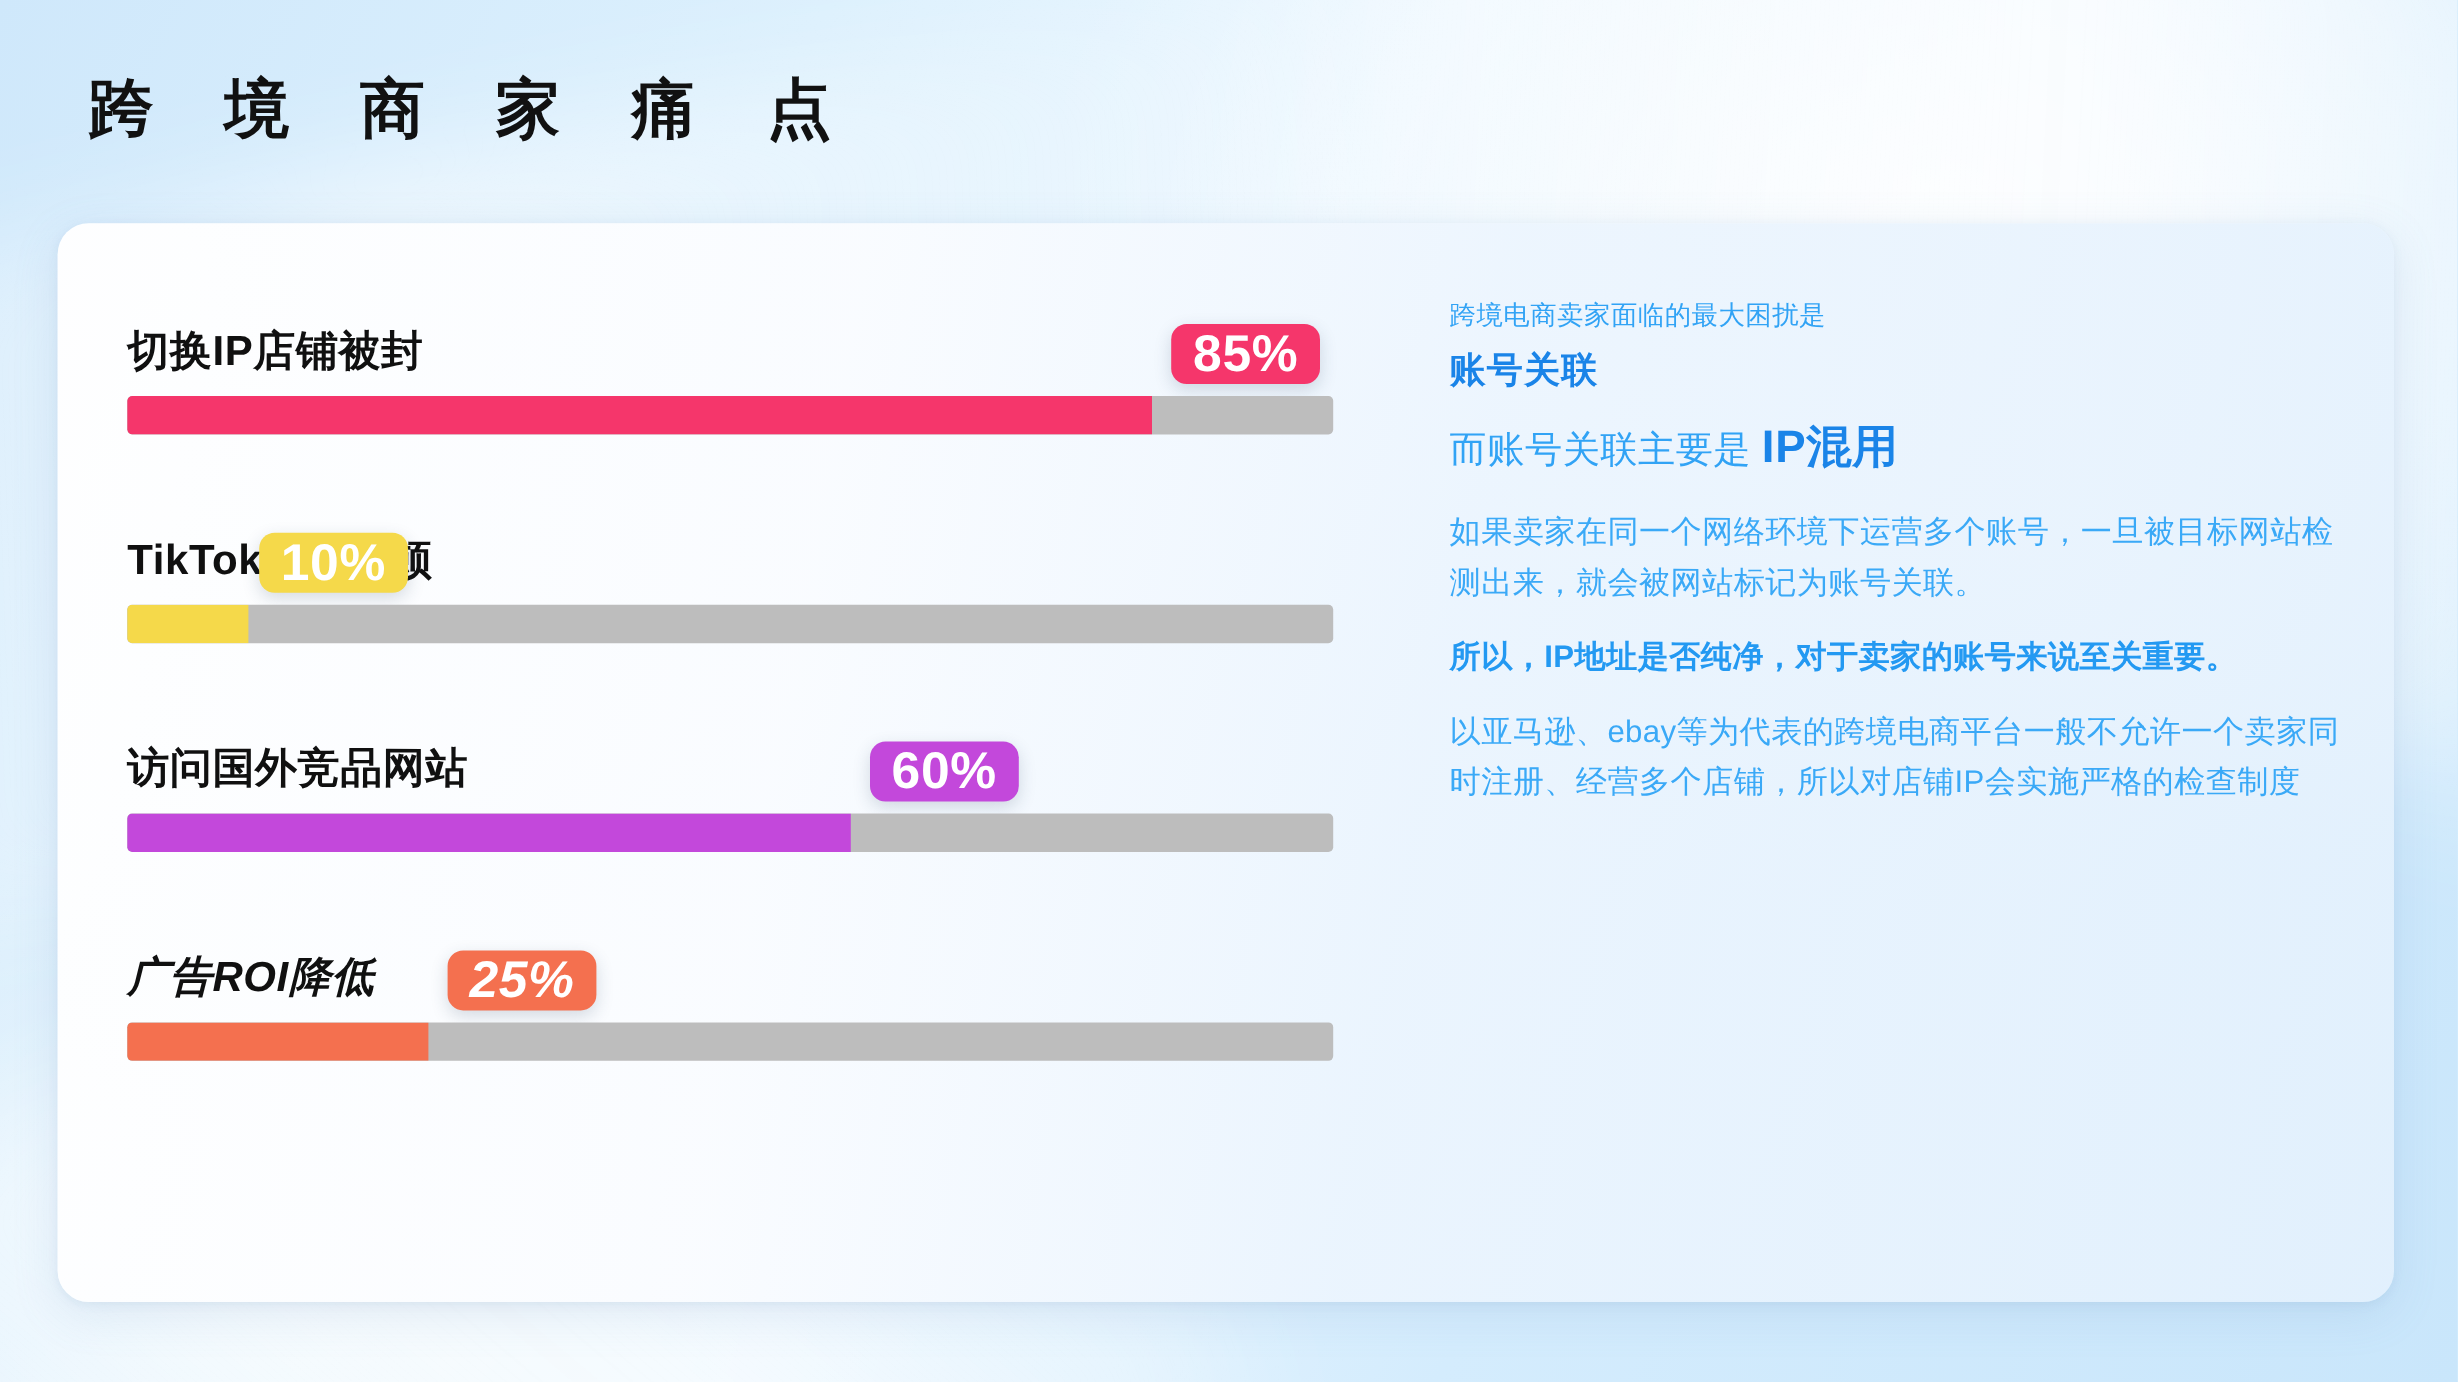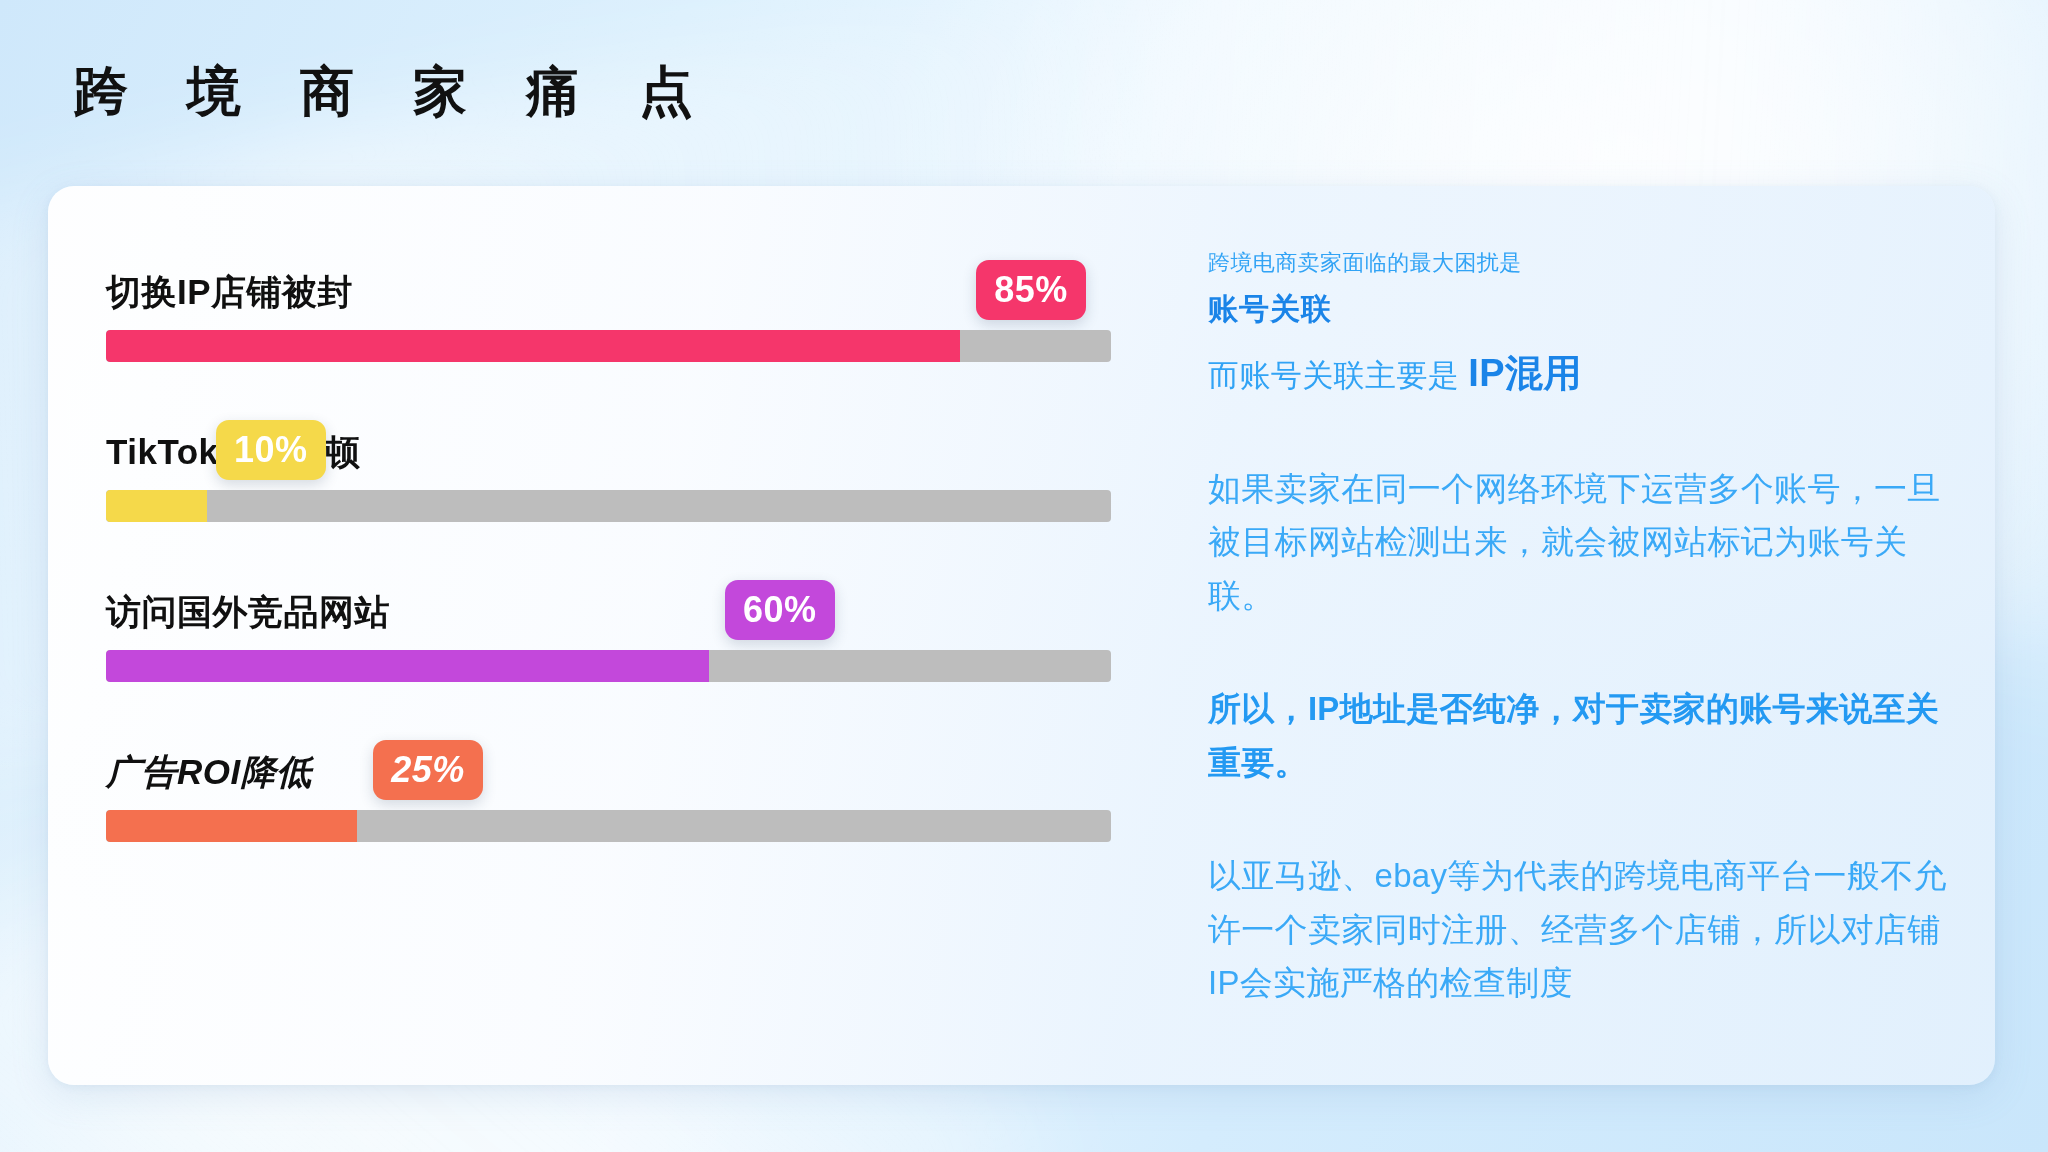--- a/index.html
+++ b/index.html
@@ -83,51 +83,51 @@
 
   
   .bars {
     position: absolute;
     left: 58px;
     top: 62px;
     width: 1060px;
   }
   .bar-block {
     position: relative;
-    margin-bottom: 46px;
+    margin-bottom: 60px;
   }
   .bar-block:last-child { margin-bottom: 0; font-style: italic; }
 
   .bar-head {
     position: relative;
     height: 68px;
   }
   .bar-label {
     position: absolute;
     left: 0;
     bottom: 0;
     font-size: 35px;
     font-weight: 700;
     color: #101010;
     letter-spacing: 0.5px;
     white-space: nowrap;
   }
   .bar-badge {
     position: absolute;
     bottom: -4px;
-    height: 60px;
+    height: 50px;
     min-width: 100px;
     padding: 0 18px;
     box-sizing: border-box;
     display: flex;
     align-items: center;
     justify-content: center;
     border-radius: 13px;
     color: #ffffff;
-    font-size: 36px;
+    font-size: 43px;
     font-weight: 700;
     letter-spacing: 0.5px;
     box-shadow: 0 5px 14px rgba(40,60,90,0.18);
     text-align: right;
   }
 
   .bar-track {
     position: relative;
     margin-top: 14px;
     height: 32px;
@@ -170,24 +170,24 @@
     margin-top: 16px;
     letter-spacing: 0.4px;
   }
   .copy-sub .accent {
     font-size: 38px;
     font-weight: 700;
     color: #1a84e8;
     letter-spacing: 0.5px;
   }
   .copy-para {
-    font-size: 33px;
+    font-size: 26px;
     color: #3aa9f7;
     line-height: 1.62;
-    margin-top: 60px;
+    margin-top: 20px;
     letter-spacing: 0.3px;
   }
   .copy-para.strong {
     font-weight: 700;
     color: #2399f2;
   }
 </style>
 </head>
 <body>
 

